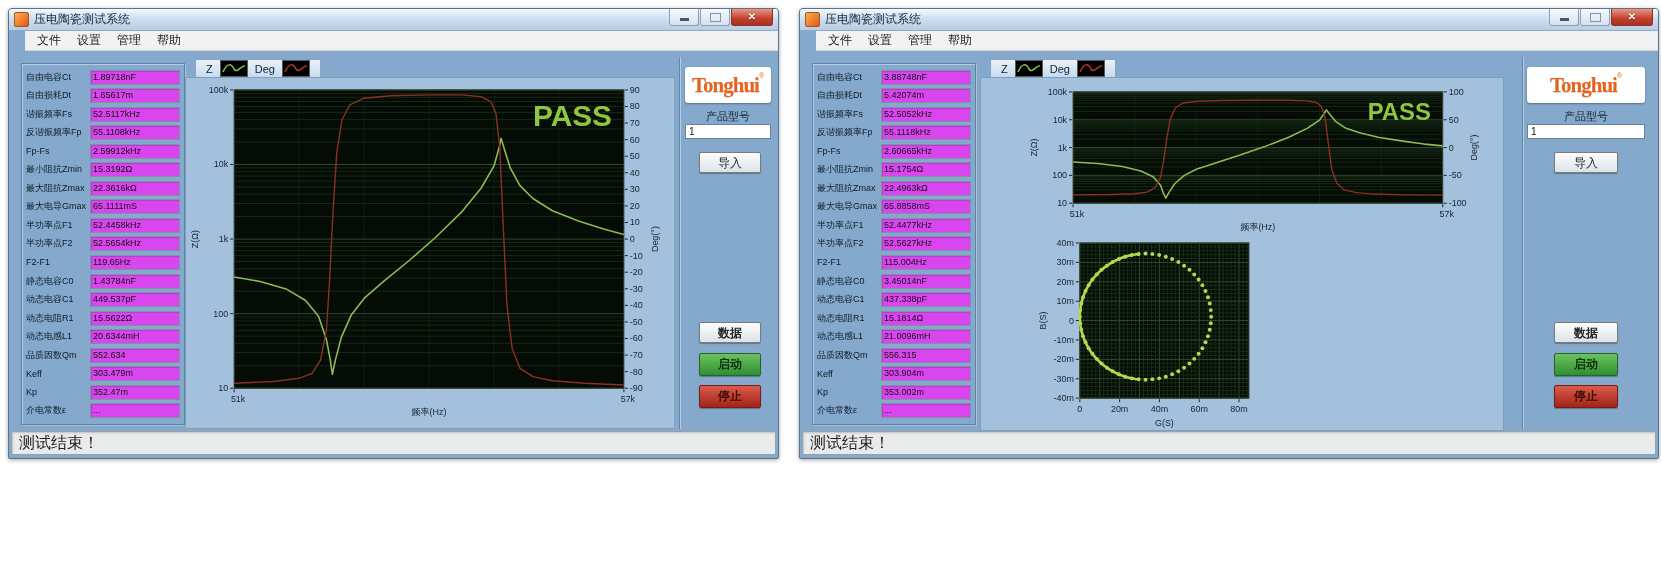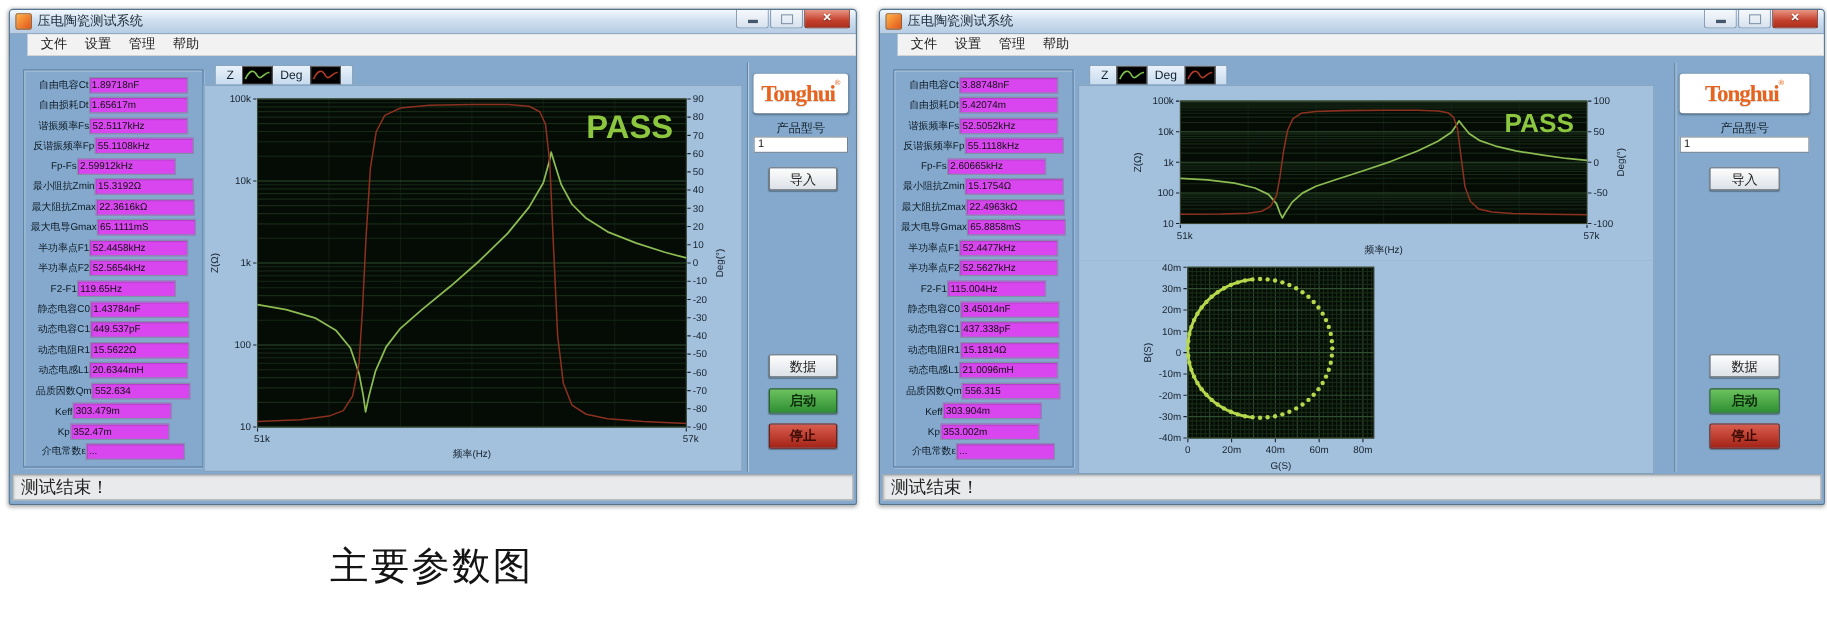--- a/index.html
+++ b/index.html
@@ -26,21 +26,21 @@
   .glyph-close{color:#fff;font-size:10px;font-weight:bold;line-height:1;text-shadow:0 1px 1px rgba(0,0,0,.5);}
   .menubar{position:absolute;left:16px;top:22px;right:0;height:20px;background:#f2f2f2;
            border-bottom:1px solid #d4d4d4;display:flex;align-items:center;padding-left:4px;box-sizing:border-box;}
   .menu-item{font-size:12px;color:#222;padding:2px 8px;}
   .client{position:absolute;left:0;top:42px;right:0;bottom:0;background:#84a9cc;border-radius:0 0 2px 2px;}
 
   
   .param-panel{position:absolute;left:12px;top:12px;width:164px;height:362px;box-sizing:border-box;
                border:1px solid #5e82a2;box-shadow:inset 1px 1px 0 rgba(255,255,255,.4),1px 1px 0 rgba(255,255,255,.3);
                padding:5px 4px;display:flex;flex-direction:column;justify-content:space-between;}
-  .prow{display:flex;align-items:center;justify-content:center;height:16px;}
+  .prow{display:flex;align-items:center;justify-content:space-between;height:16px;}
   .plabel{font-size:9px;color:#0d1a26;white-space:nowrap;}
   .pfield{width:84px;height:13px;background:#d946ef;border:1px solid #7e92a6;font-size:9px;line-height:13px;
           padding:0 2px;color:#111;overflow:hidden;white-space:nowrap;box-shadow:inset 1px 1px 1px rgba(0,0,0,.15);}
 
   
   .chart-tabs{position:absolute;top:8px;height:19px;display:flex;align-items:center;gap:7px;
               background:linear-gradient(#e9f2fa,#c7dbee);border:1px solid #8aa4be;border-radius:2px 2px 0 0;
               padding:0 10px;box-sizing:border-box;}
   #win-left .chart-tabs{left:186px;}
   #win-right .chart-tabs{left:190px;}
@@ -72,21 +72,21 @@
                padding:0 3px;color:#111;box-sizing:border-box;font-family:"Liberation Sans",sans-serif;}
   #win-left .model-input{left:676px;top:73px;width:86px;}
   #win-right .model-input{left:727px;top:73px;width:118px;}
 
   .btn{position:absolute;height:21px;border:1px solid #7b7b7b;border-radius:2px;
        background:linear-gradient(#fdfdfd,#dde2e8);font-size:12px;color:#222;text-align:center;
        box-shadow:0 1px 1px rgba(0,0,0,.3);font-family:"Liberation Sans",sans-serif;padding:2px;}
   #win-left .btn{left:690px;width:62px;}
   #win-right .btn{left:754px;width:64px;}
   .btn-import{top:101px;}
-  .btn-data{top:271px;}
+  .btn-data{top:271px;font-weight:bold;}
   .btn-start{top:302px;height:23px;background:linear-gradient(#6cc25e,#2f8f33);border-color:#28632a;
              color:#0c2d0c;font-weight:bold;}
   .btn-stop{top:334px;height:23px;background:linear-gradient(#da5c4d,#a32417);border-color:#73M} 
   .btn-stop{top:334px;height:23px;background:linear-gradient(#da5c4d,#a32417);border-color:#731d14;
             color:#3c0c06;font-weight:bold;}
 
   
   .statusbar{position:absolute;left:2px;right:2px;bottom:3px;height:24px;background:#e9eaeb;
              border:1px solid #98a0a8;box-shadow:inset 1px 1px 2px rgba(0,0,0,.18);
              font-size:16px;color:#222;display:flex;align-items:center;padding-left:7px;box-sizing:border-box;}
@@ -725,15 +725,14 @@
       <button class="btn btn-data">数据</button>
       <button class="btn btn-start">启动</button>
       <button class="btn btn-stop">停止</button>
 
       <div class="statusbar">
         <span>测试结束！</span>
       </div>
     </div>
   </div>
 
-  <div class="caption" id="caption-left">主要参数图</div>
 
 </div>
 
 </body></html>

